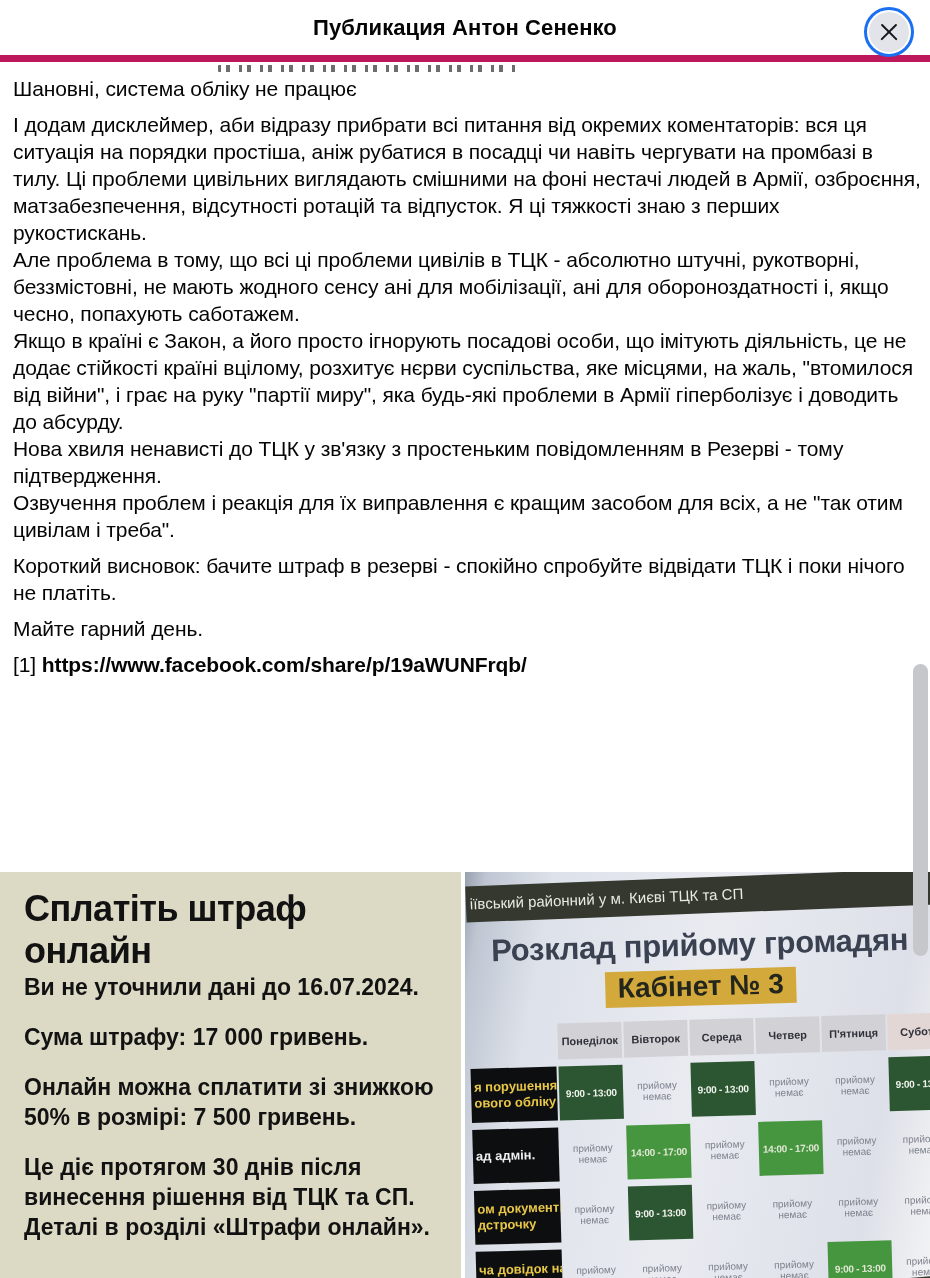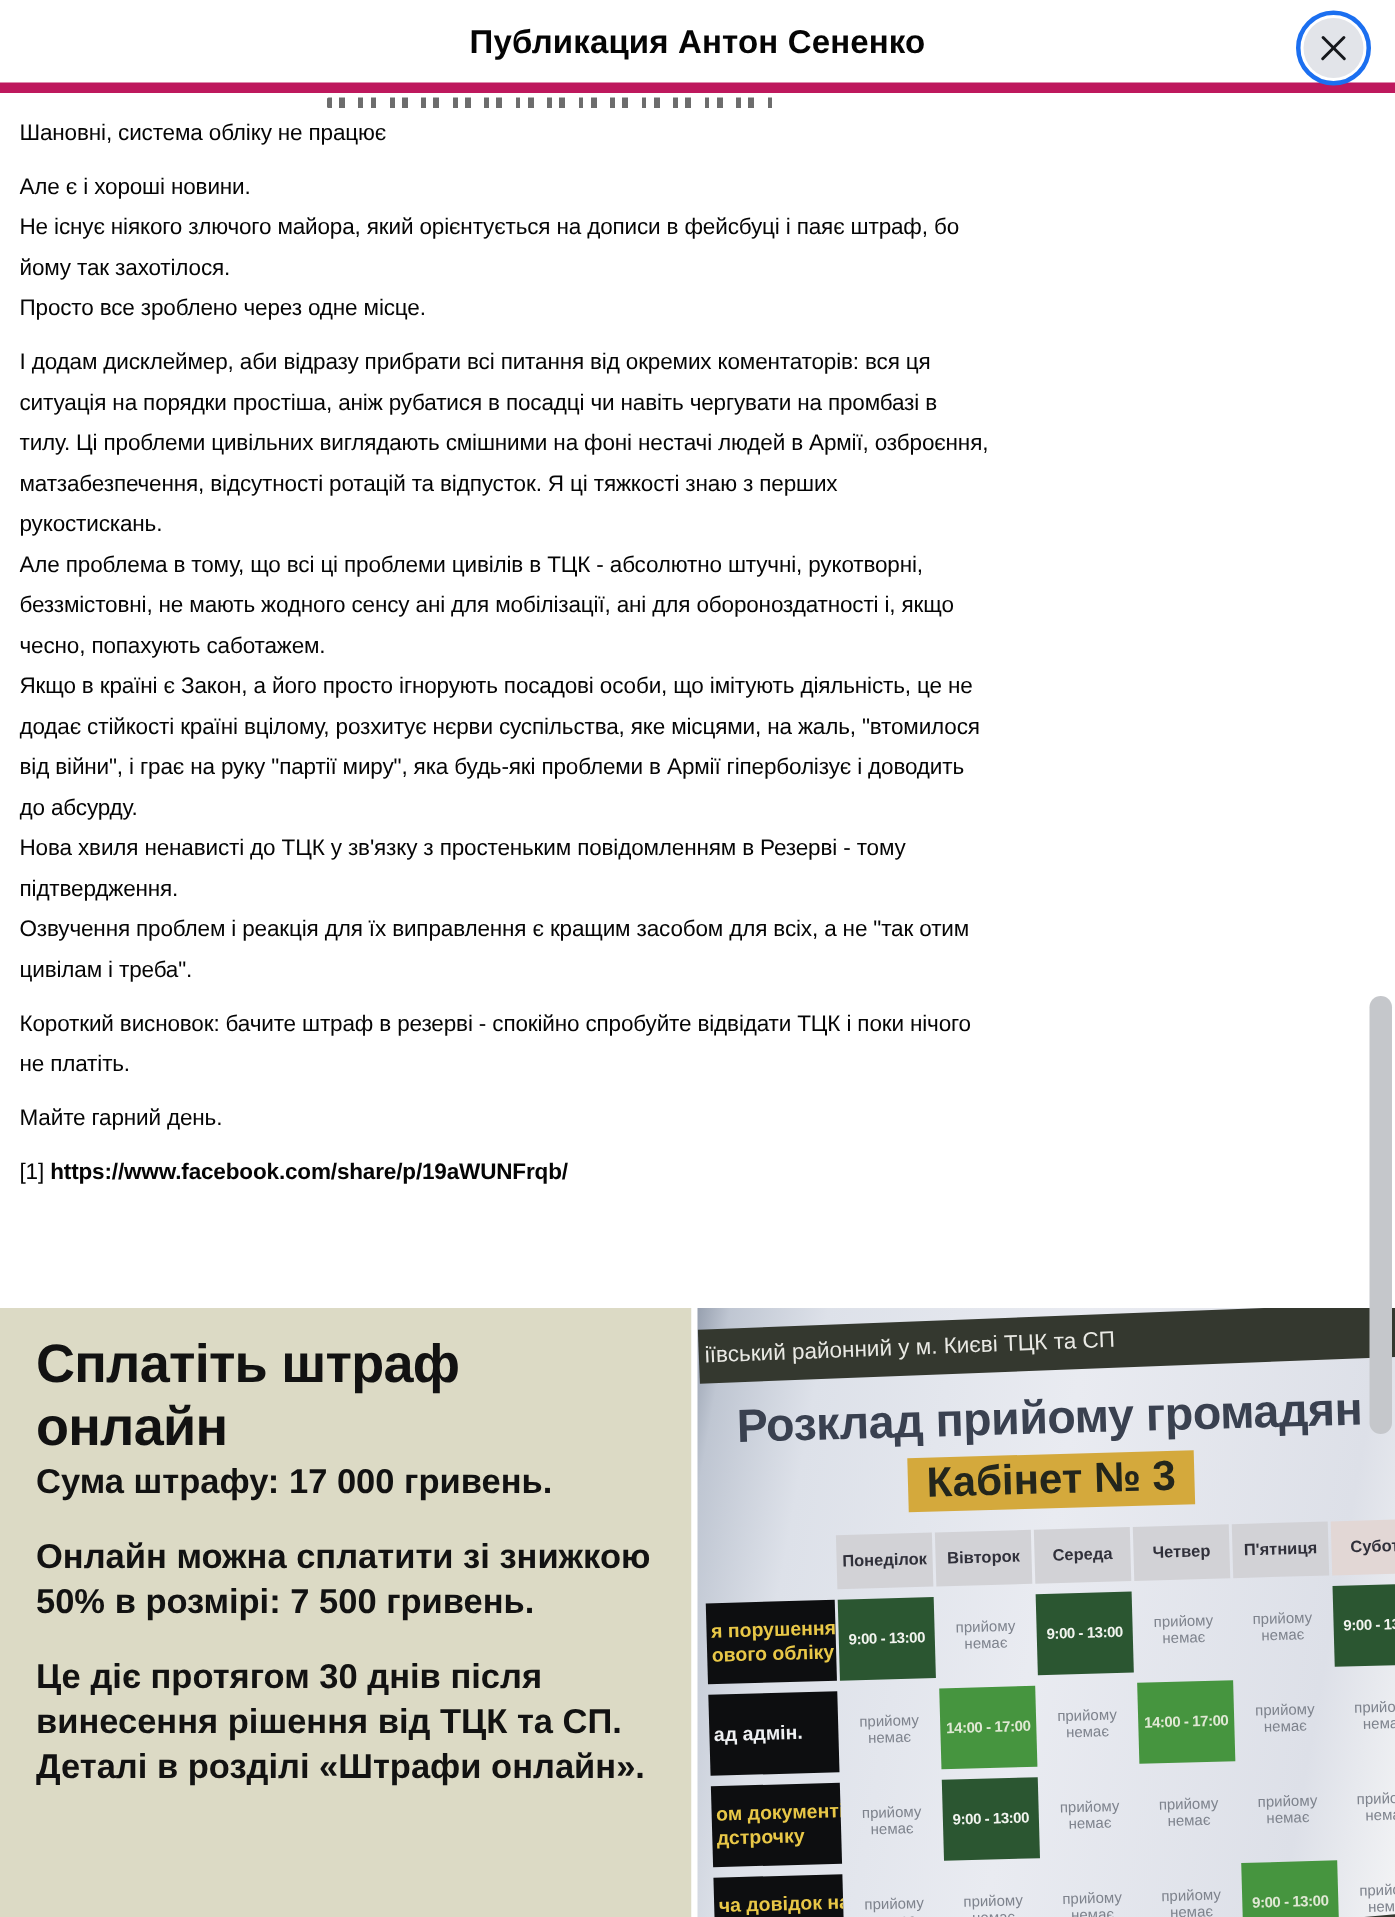--- a/index.html
+++ b/index.html
@@ -33,21 +33,21 @@
   
   .content { position: absolute; top: 62px; left: 0; width: 930px; }
   .post { padding: 3px 0 0 13px; color: #050505; }
   .clipped-remnant {
     height: 7px; width: 300px; margin: 0 0 3px 205px; opacity: 0.75;
     background: repeating-linear-gradient(90deg, #3c3c3c 0 3px, transparent 3px 8px,
                  #3c3c3c 8px 12px, transparent 12px 21px);
     border-radius: 1px;
   }
   .post p {
-    font-size: 15px; line-height: 27px; white-space: pre; margin: 0 0 9px 0;
+    font-size: 21px; line-height: 27px; white-space: pre; margin: 0 0 9px 0;
     letter-spacing: -0.1px; overflow: hidden;
   }
   .link-line { font-size: 18.8px; line-height: 27px; margin-top: 2px; }
   .link-line .pref { font-weight: 400; }
   .link-line a { color: #050505; font-weight: 700; text-decoration: none; cursor: pointer; }
 
   
   .attachments { position: absolute; top: 810px; left: 0; width: 930px; height: 468px; display: flex; }
 
   
@@ -119,24 +119,20 @@
       <span class="close-inner">
         <span class="close-x"></span>
       </span>
     </button>
   </header>
 
   <main class="content">
     <div class="post">
       <div class="clipped-remnant"></div>
       <p>Шановні, система обліку не працює</p>
-      <p>Але є і хороші новини.
-Не існує ніякого злючого майора, який орієнтується на дописи в фейсбуці і паяє штраф, бо
-йому так захотілося.
-Просто все зроблено через одне місце.</p>
       <p>І додам дисклеймер, аби відразу прибрати всі питання від окремих коментаторів: вся ця
 ситуація на порядки простіша, аніж рубатися в посадці чи навіть чергувати на промбазі в
 тилу. Ці проблеми цивільних виглядають смішними на фоні нестачі людей в Армії, озброєння,
 матзабезпечення, відсутності ротацій та відпусток. Я ці тяжкості знаю з перших
 рукостискань.
 Але проблема в тому, що всі ці проблеми цивілів в ТЦК - абсолютно штучні, рукотворні,
 беззмістовні, не мають жодного сенсу ані для мобілізації, ані для обороноздатності і, якщо
 чесно, попахують саботажем.
 Якщо в країні є Закон, а його просто ігнорують посадові особи, що імітують діяльність, це не
 додає стійкості країні вцілому, розхитує нєрви суспільства, яке місцями, на жаль, "втомилося
@@ -149,20 +145,21 @@
       <p>Короткий висновок: бачите штраф в резерві - спокійно спробуйте відвідати ТЦК і поки нічого
 не платіть.</p>
       <p>Майте гарний день.</p>
       <p class="link-line"><span class="pref">[1]</span> <a>https://www.facebook.com/share/p/19aWUNFrqb/</a></p>
     </div>
 
     <div class="attachments">
 
       <div class="fine-card">
         <div class="fine-title">Сплатіть штраф онлайн</div>
+        <div class="fine-line">Ви не уточнили дані до 16.07.2024.</div>
         <div class="fine-line">Сума штрафу: 17 000 гривень.</div>
         <div class="fine-line">Онлайн можна сплатити зі знижкою
 50% в розмірі: 7 500 гривень.</div>
         <div class="fine-line">Це діє протягом 30 днів після
 винесення рішення від ТЦК та СП.
 Деталі в розділі «Штрафи онлайн».</div>
       </div>
 
       <div class="att-gap"></div>
 

